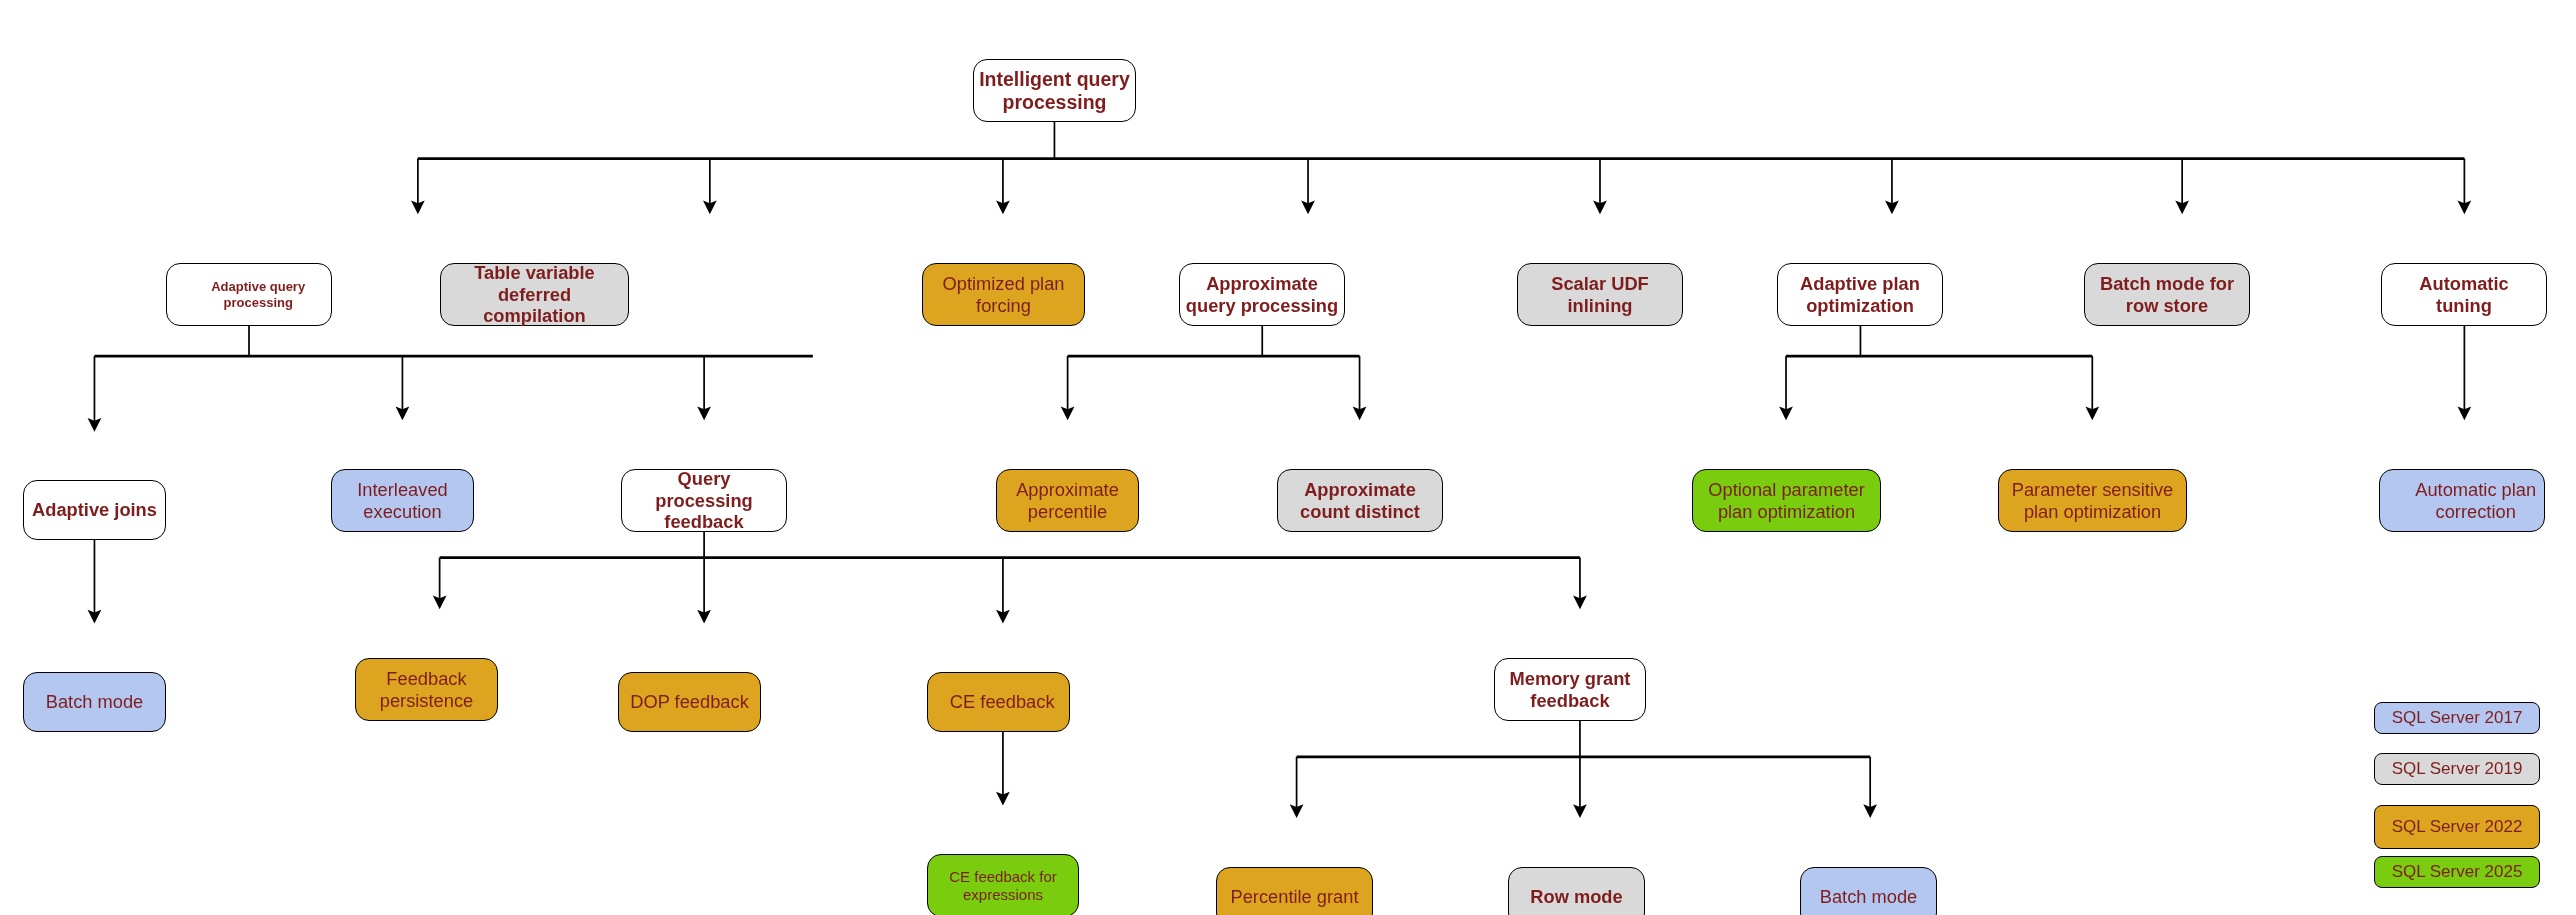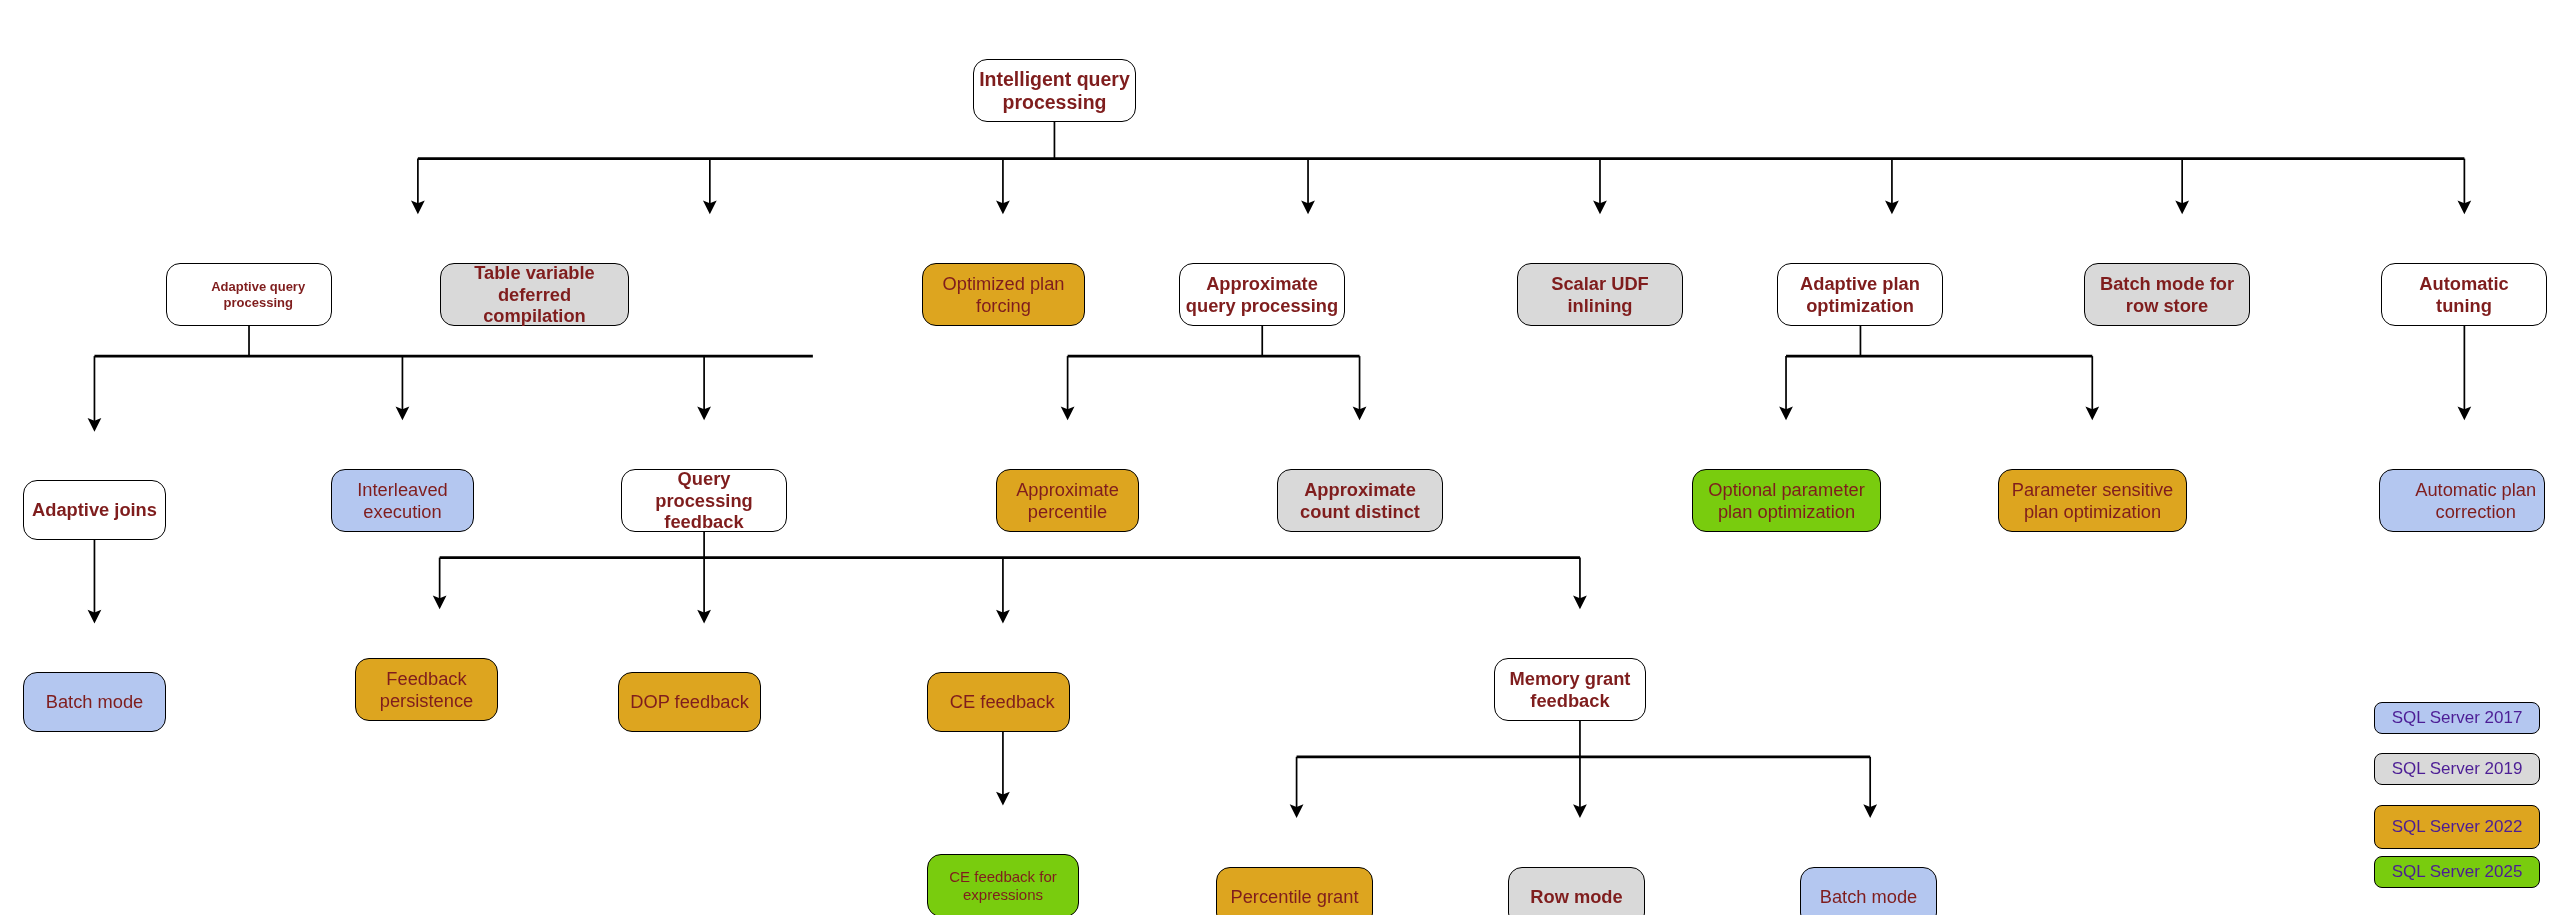--- a/index.html
+++ b/index.html
@@ -9,21 +9,21 @@
         border-radius:14px;display:flex;align-items:center;justify-content:center;
         text-align:center;line-height:1.18;color:#7f1d1d;padding:2.3px 4.6px;margin-top:48px;}
   .node span{display:block;white-space:pre-line;}
   .f-white{background:#ffffff;font-weight:bold;}
   .f-gray{background:#d9d9d9;font-weight:bold;}
   .f-orange{background:#dda51f;font-weight:normal;}
   .f-blue{background:#b4c7f0;font-weight:normal;}
   .f-green{background:#79cc0e;font-weight:normal;}
   .legend-item{position:absolute;box-sizing:border-box;border:1.7px solid #000000;
         border-radius:8px;display:flex;align-items:center;justify-content:center;
-        font-size:17px;color:#4c1d95;}
+        font-size:17px;color:#7f1d1d;}
   svg.links{position:absolute;left:0;top:0;width:2576px;height:916px;
             pointer-events:none;}
 </style>
 </head>
 <body>
 
 <div id="canvas">
   <svg class="links" viewBox="0 0 4500 1600">
     <defs>
       <marker id="arrow" markerWidth="12" markerHeight="12" refX="5" refY="5" orient="auto" markerUnits="strokeWidth">

